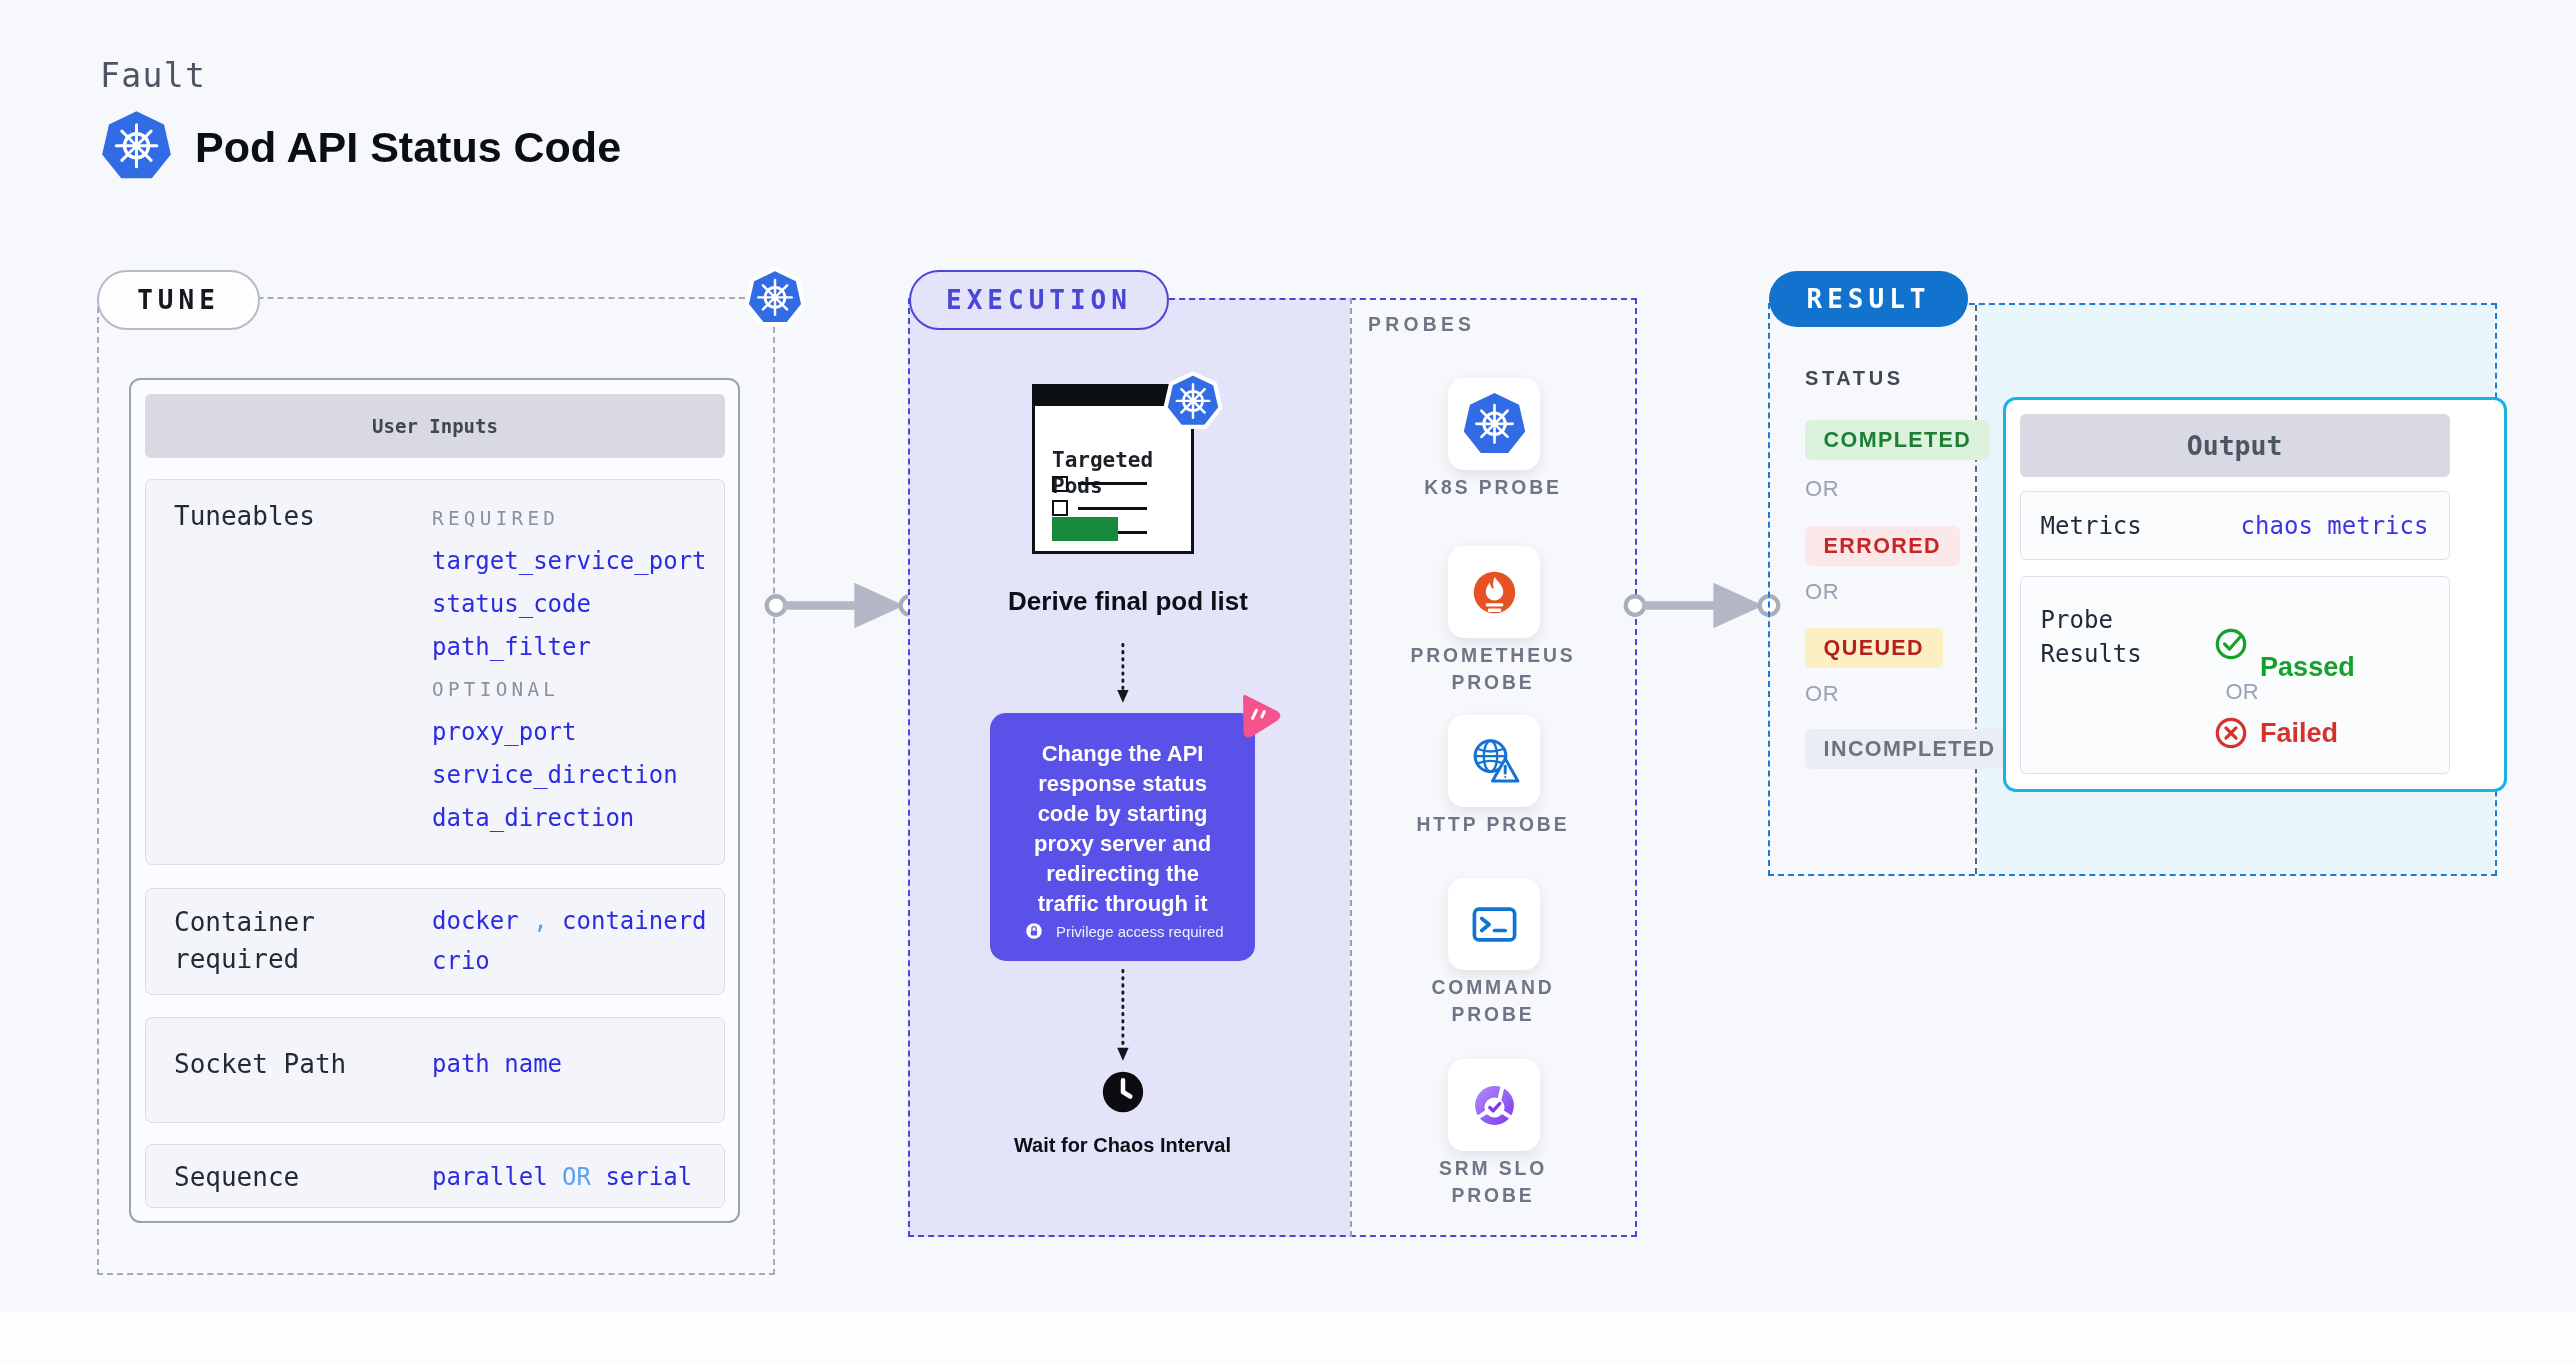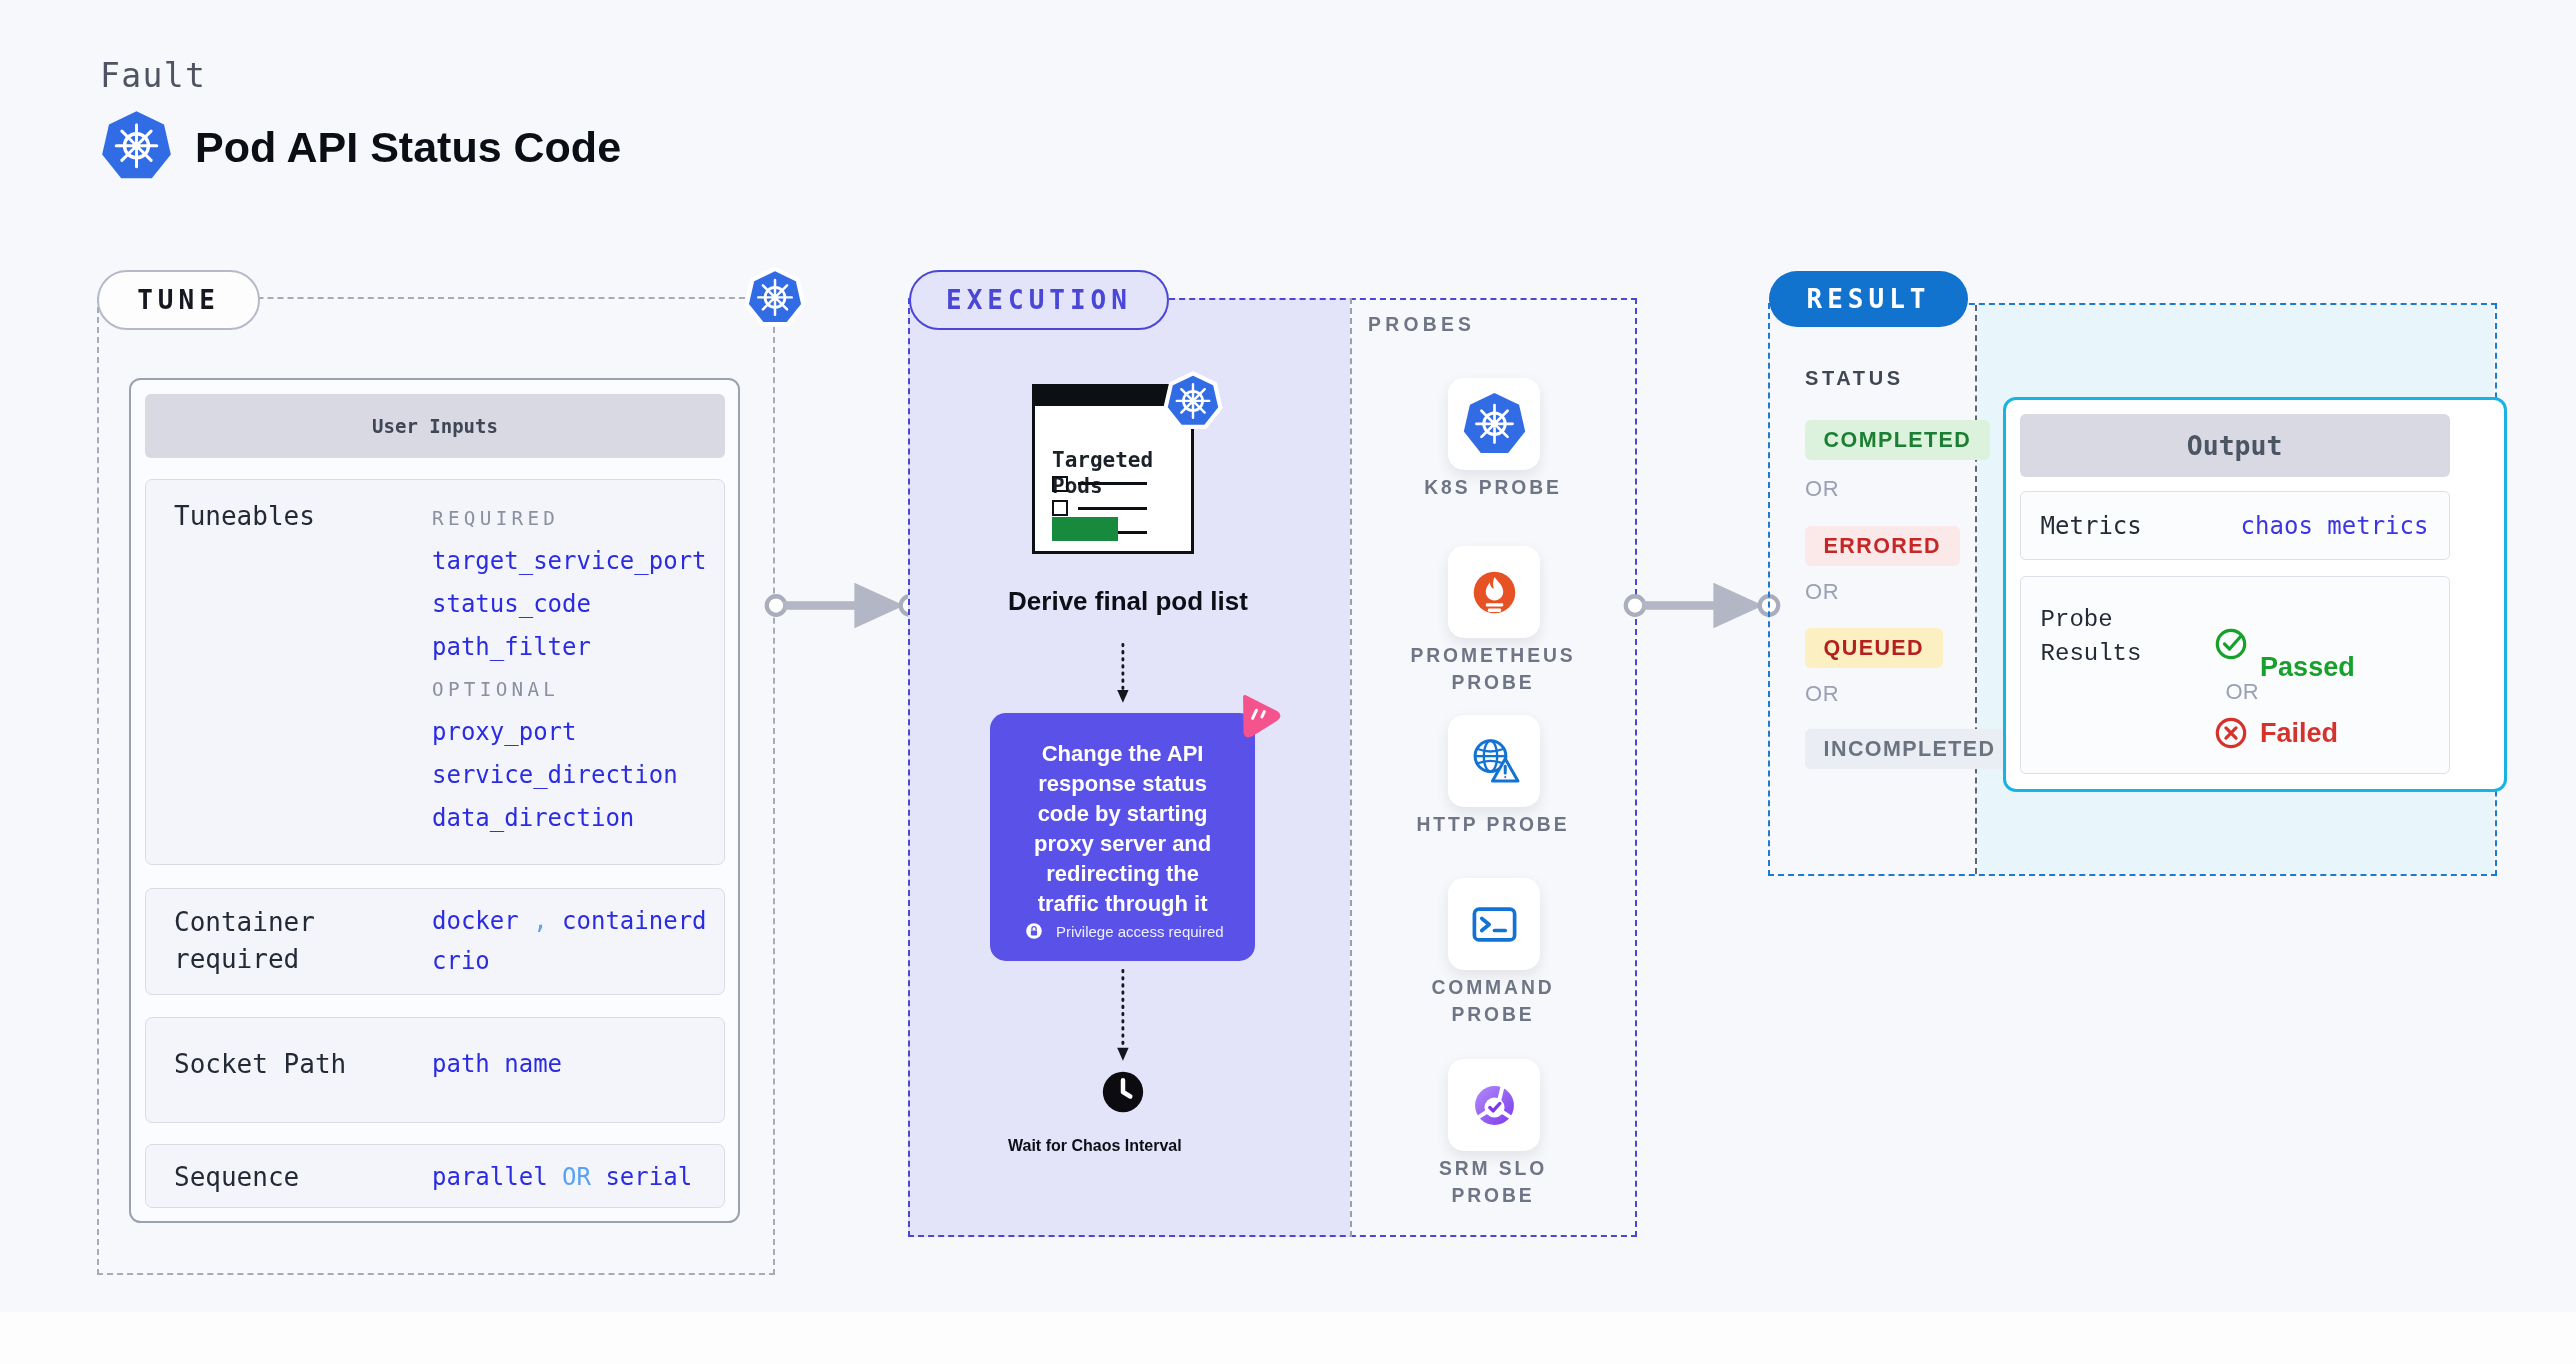--- a/index.html
+++ b/index.html
@@ -65,21 +65,21 @@
   #doc-k8s-badge{left:1163px;top:370px;width:60px;height:63px;z-index:3;}
   #derive-caption{left:949px;top:586px;width:358px;text-align:center;font-size:26px;font-weight:bold;color:#0c0f16;}
   #dotted-arrow-1{left:1115px;top:643px;}
   #action-card{left:990px;top:713px;width:265px;height:248px;background:#5a52e8;border-radius:15.8px;}
   #action-text{left:23.6px;top:26px;width:218px;text-align:center;color:#ffffff;font-size:22px;font-weight:bold;line-height:30px;}
   #privilege-row{left:0;bottom:17px;width:100%;display:flex;align-items:center;justify-content:center;gap:8.6px;}
   #privilege-note{color:#eef0ff;font-size:15px;}
   #pink-logo{left:1228px;top:686px;width:54px;height:54px;z-index:3;}
   #dotted-arrow-2{left:1115px;top:969px;}
   #clock-icon{left:1095px;top:1064px;width:56px;height:56px;}
-  #wait-caption{left:1008px;top:1130px;width:229px;font-size:16px;font-weight:bold;color:#0c0f16;line-height:31.5px;}
+  #wait-caption{left:1008px;top:1130px;width:229px;text-align:center;font-size:20px;font-weight:bold;color:#0c0f16;line-height:31.5px;}
 
   
   #probes-title{left:1368px;top:314px;font-size:19.3px;font-weight:bold;letter-spacing:4.3px;color:#6e7585;}
   .probe-card{left:1448px;width:92px;height:92px;background:#ffffff;border-radius:15.8px;
       box-shadow:0 5.7px 13px rgba(40,50,80,.10);display:flex;align-items:center;justify-content:center;}
   .probe-label{left:1400px;width:186px;text-align:center;font-size:19.3px;font-weight:bold;
       letter-spacing:2.9px;color:#6e7585;line-height:27px;}
 
   
   .big-arrow{width:158px;height:57px;}
@@ -102,21 +102,21 @@
 
   #output-card{left:2003px;top:397px;width:504px;height:395px;background:#ffffff;
       border:3.6px solid #18b3e2;border-radius:13px;box-sizing:border-box;}
   #output-header{left:13.6px;top:13.6px;width:430px;height:63px;background:#d9d9e3;border-radius:5.7px;
       display:flex;align-items:center;justify-content:center;font-size:26.5px;font-weight:bold;color:#4b5563;}
   .output-row{left:13.6px;width:430px;background:#fbfcfe;border:1.4px solid #dcdfe8;border-radius:5.7px;box-sizing:border-box;}
   #metrics-row{top:91px;height:69px;}
   #metrics-label{left:20px;top:20px;font-size:24px;color:#242b38;}
   #metrics-value{left:192px;top:20px;font-size:24px;color:#3c35e3;margin-left:28px;}
   #probe-results-row{top:176px;height:198px;}
-  #probe-results-label{left:20px;top:26px;width:129px;font-size:24px;color:#242b38;line-height:34px;font-family:Liberation Mono, monospace;}
+  #probe-results-label{left:20px;top:26px;width:129px;font-size:24px;color:#242b38;line-height:34px;}
   .verdict-row{display:flex;align-items:center;gap:11.5px;}
   #passed-row{left:192px;top:27px;}
   #passed-text{font-size:27px;font-weight:bold;color:#17a02c;margin-top:48px;}
   #output-or{left:205px;top:102px;font-size:22px;color:#9aa1b4;}
   #failed-row{left:192px;top:138px;}
   #failed-text{font-size:27px;font-weight:bold;color:#d4322b;}
 </style>
 </head>
 <body>
 

